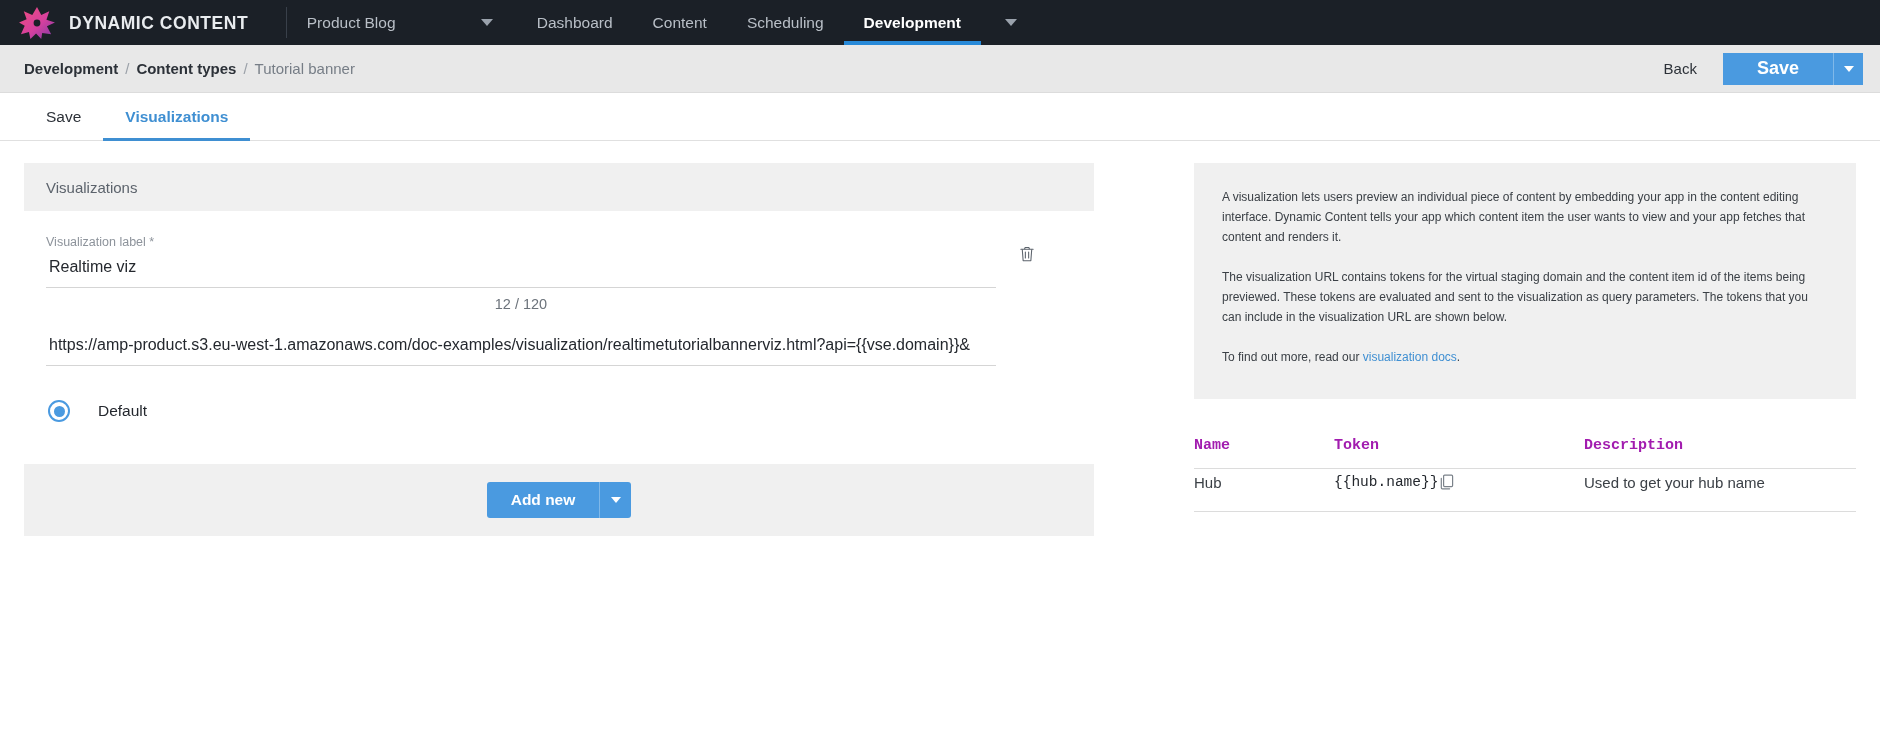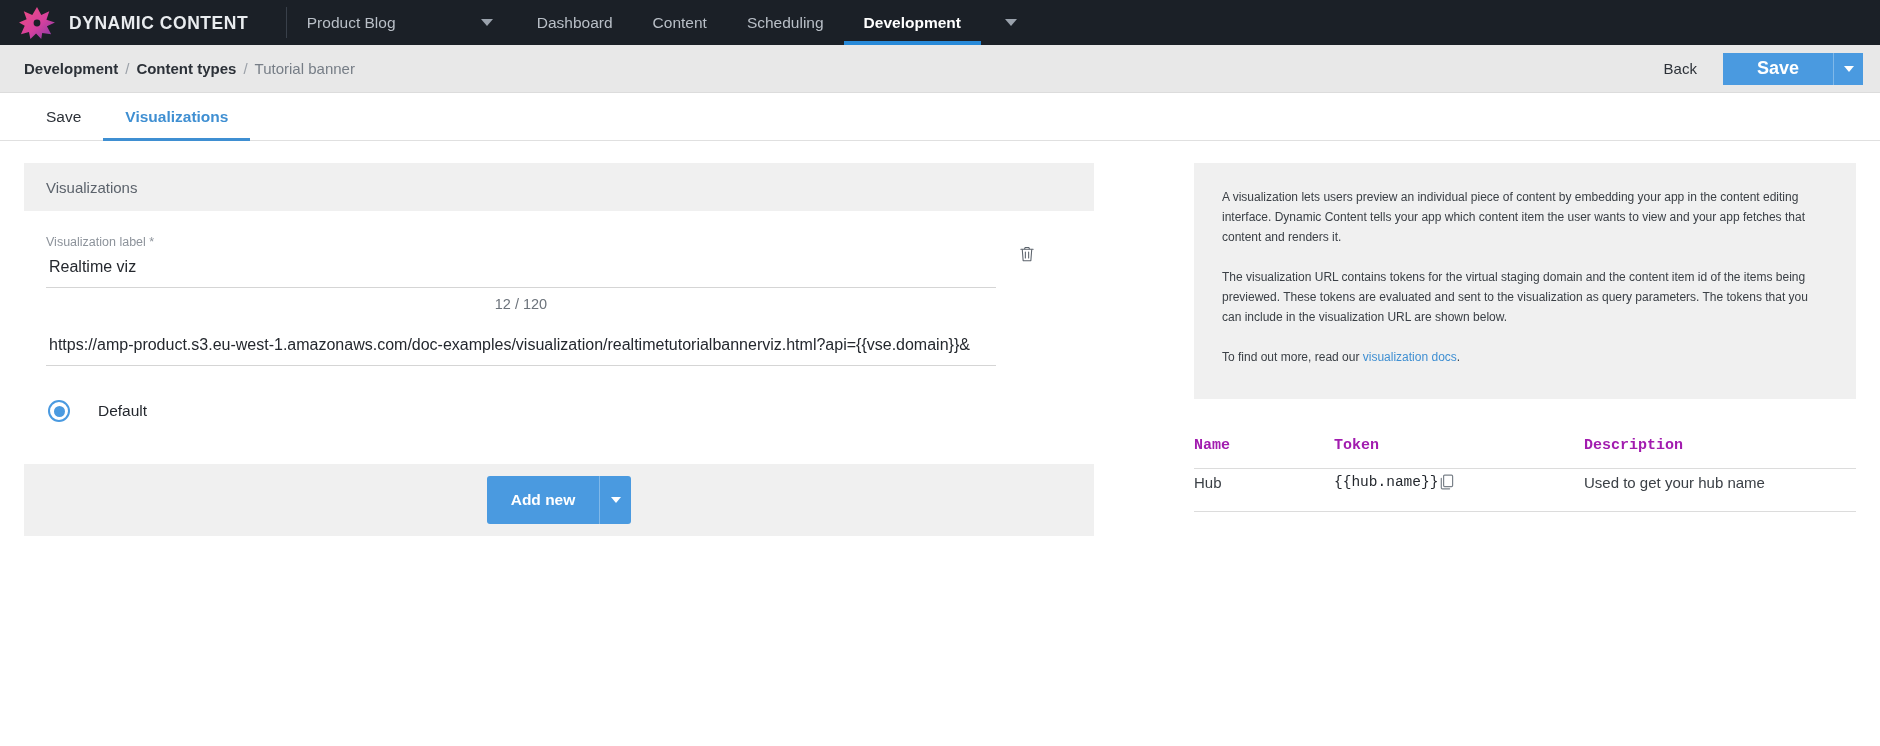--- a/index.html
+++ b/index.html
@@ -237,21 +237,21 @@
     background: #4a9ae0;
   }
   .radio-label { font-size: 15.5px; color: #24282e; }
 
   .panel-footer {
     background: #f0f0f0;
     height: 72px;
     display: flex; align-items: center; justify-content: center;
     margin-top: 10px;
   }
-  .addnew-group { display: flex; align-items: stretch; height: 48px; }
+  .addnew-group { display: flex; align-items: stretch; height: 36px; }
   .addnew-btn {
     background: #4a9ae0; color: #fff; border: none;
     font-size: 15.5px; font-weight: bold;
     padding: 0 24px; cursor: pointer;
     border-radius: 3px 0 0 3px;
     font-family: "Liberation Sans", sans-serif;
   }
   .addnew-split {
     background: #4a9ae0; border: none;
     border-left: 1px solid #7fb8e9;

